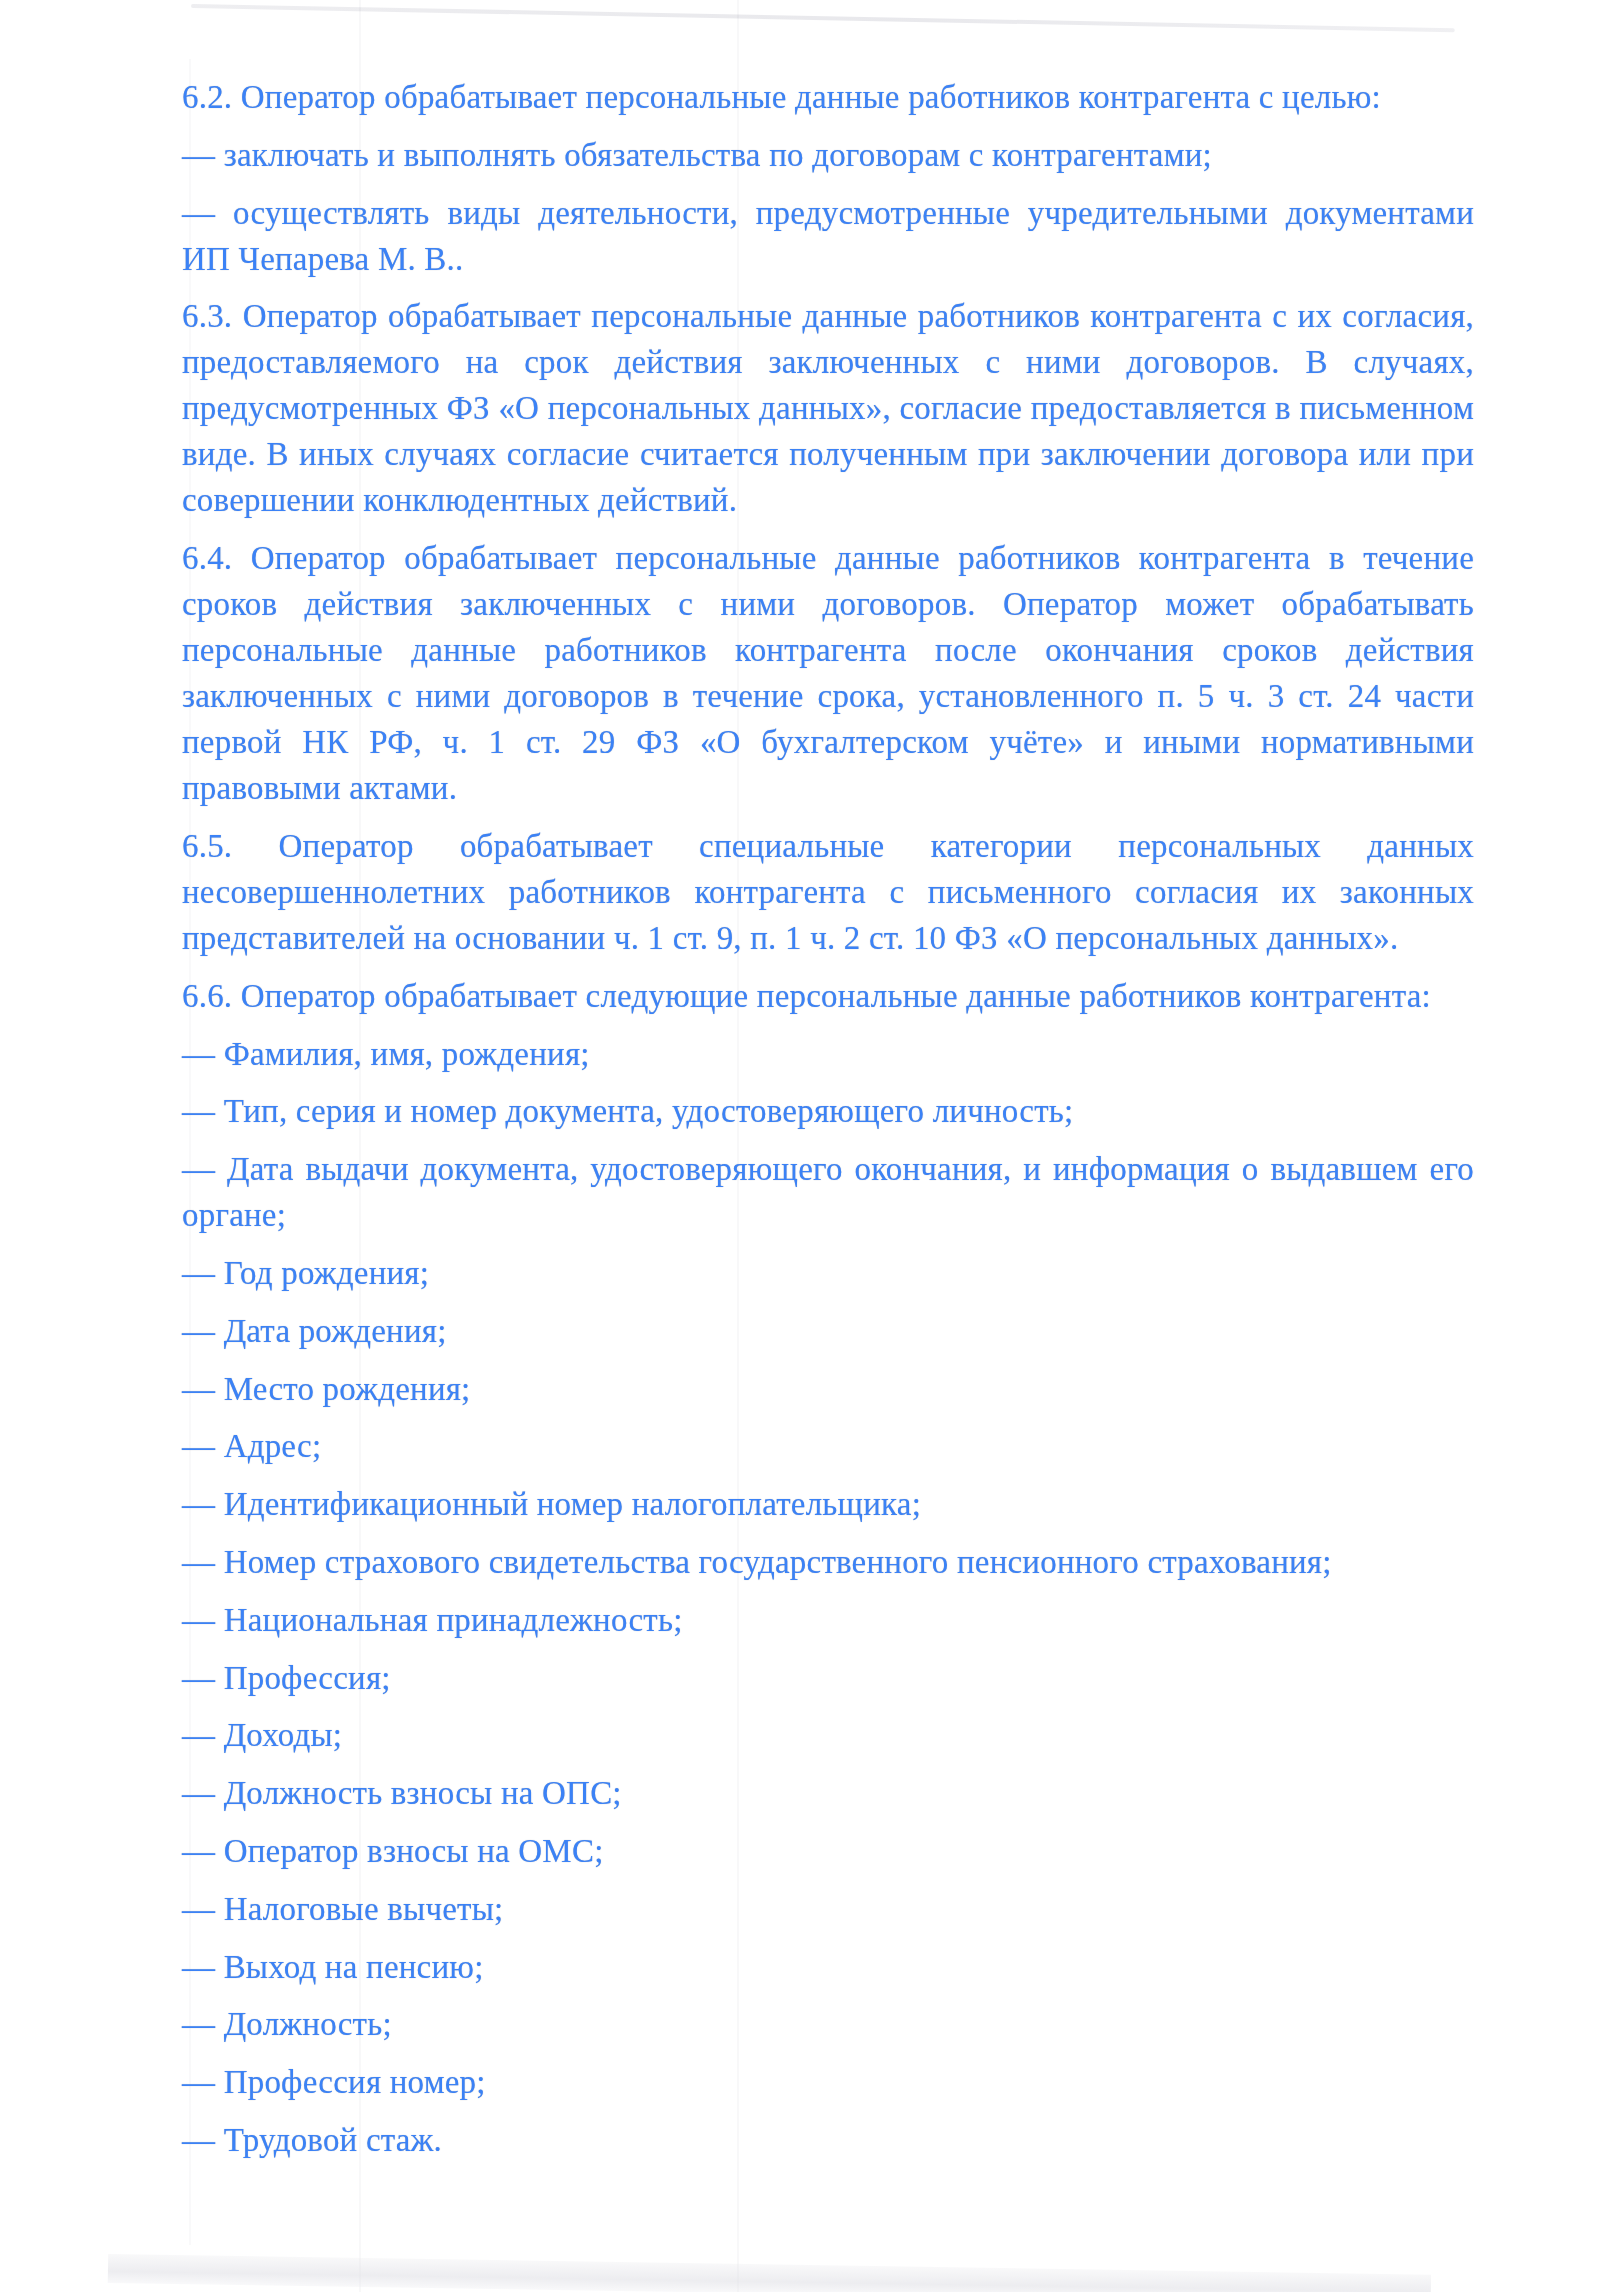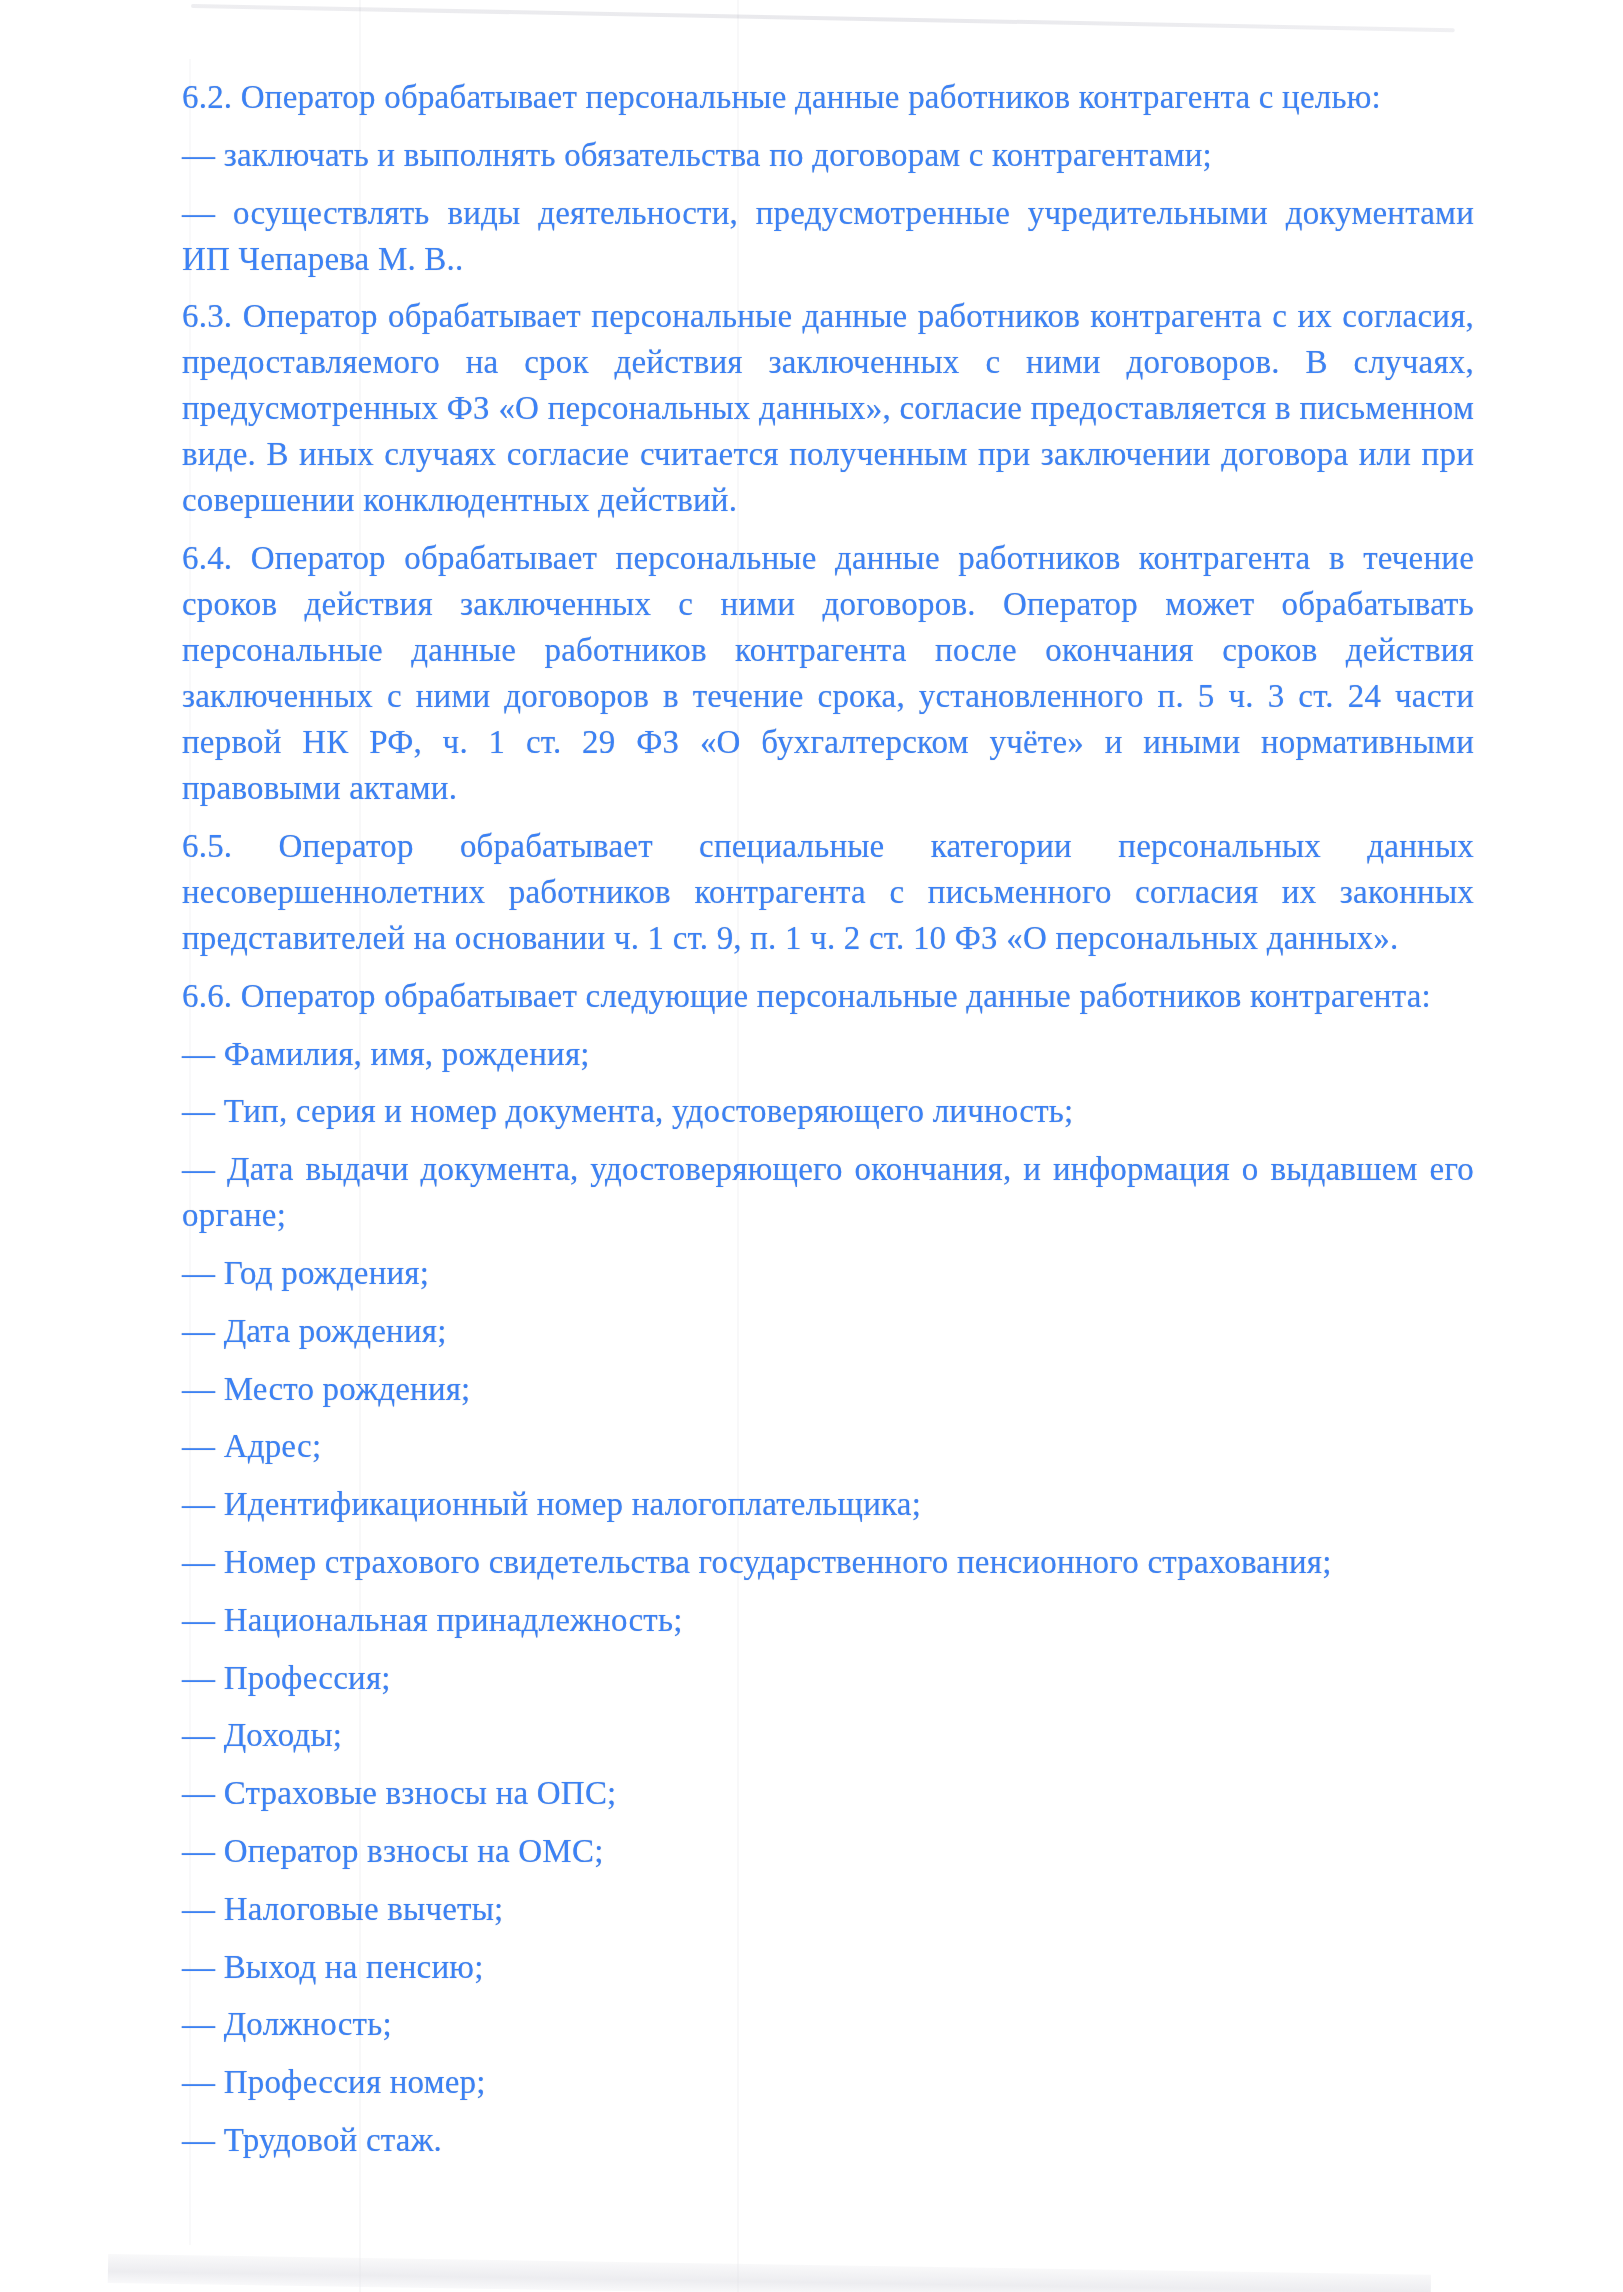--- a/index.html
+++ b/index.html
@@ -106,21 +106,21 @@
     <p>— Дата выдачи документа, удостоверяющего окончания, и информация о выдавшем его органе;</p>
     <p>— Год рождения;</p>
     <p>— Дата рождения;</p>
     <p>— Место рождения;</p>
     <p>— Адрес;</p>
     <p>— Идентификационный номер налогоплательщика;</p>
     <p>— Номер страхового свидетельства государственного пенсионного страхования;</p>
     <p>— Национальная принадлежность;</p>
     <p>— Профессия;</p>
     <p>— Доходы;</p>
-    <p>— Страховые взносы на ОПС;</p>
+    <p>— Должность взносы на ОПС;</p>
     <p>— Оператор взносы на ОМС;</p>
     <p>— Налоговые вычеты;</p>
     <p>— Выход на пенсию;</p>
     <p>— Должность;</p>
     <p>— Профессия номер;</p>
     <p>— Трудовой стаж.</p>
   </main>
 
 </div>
 

